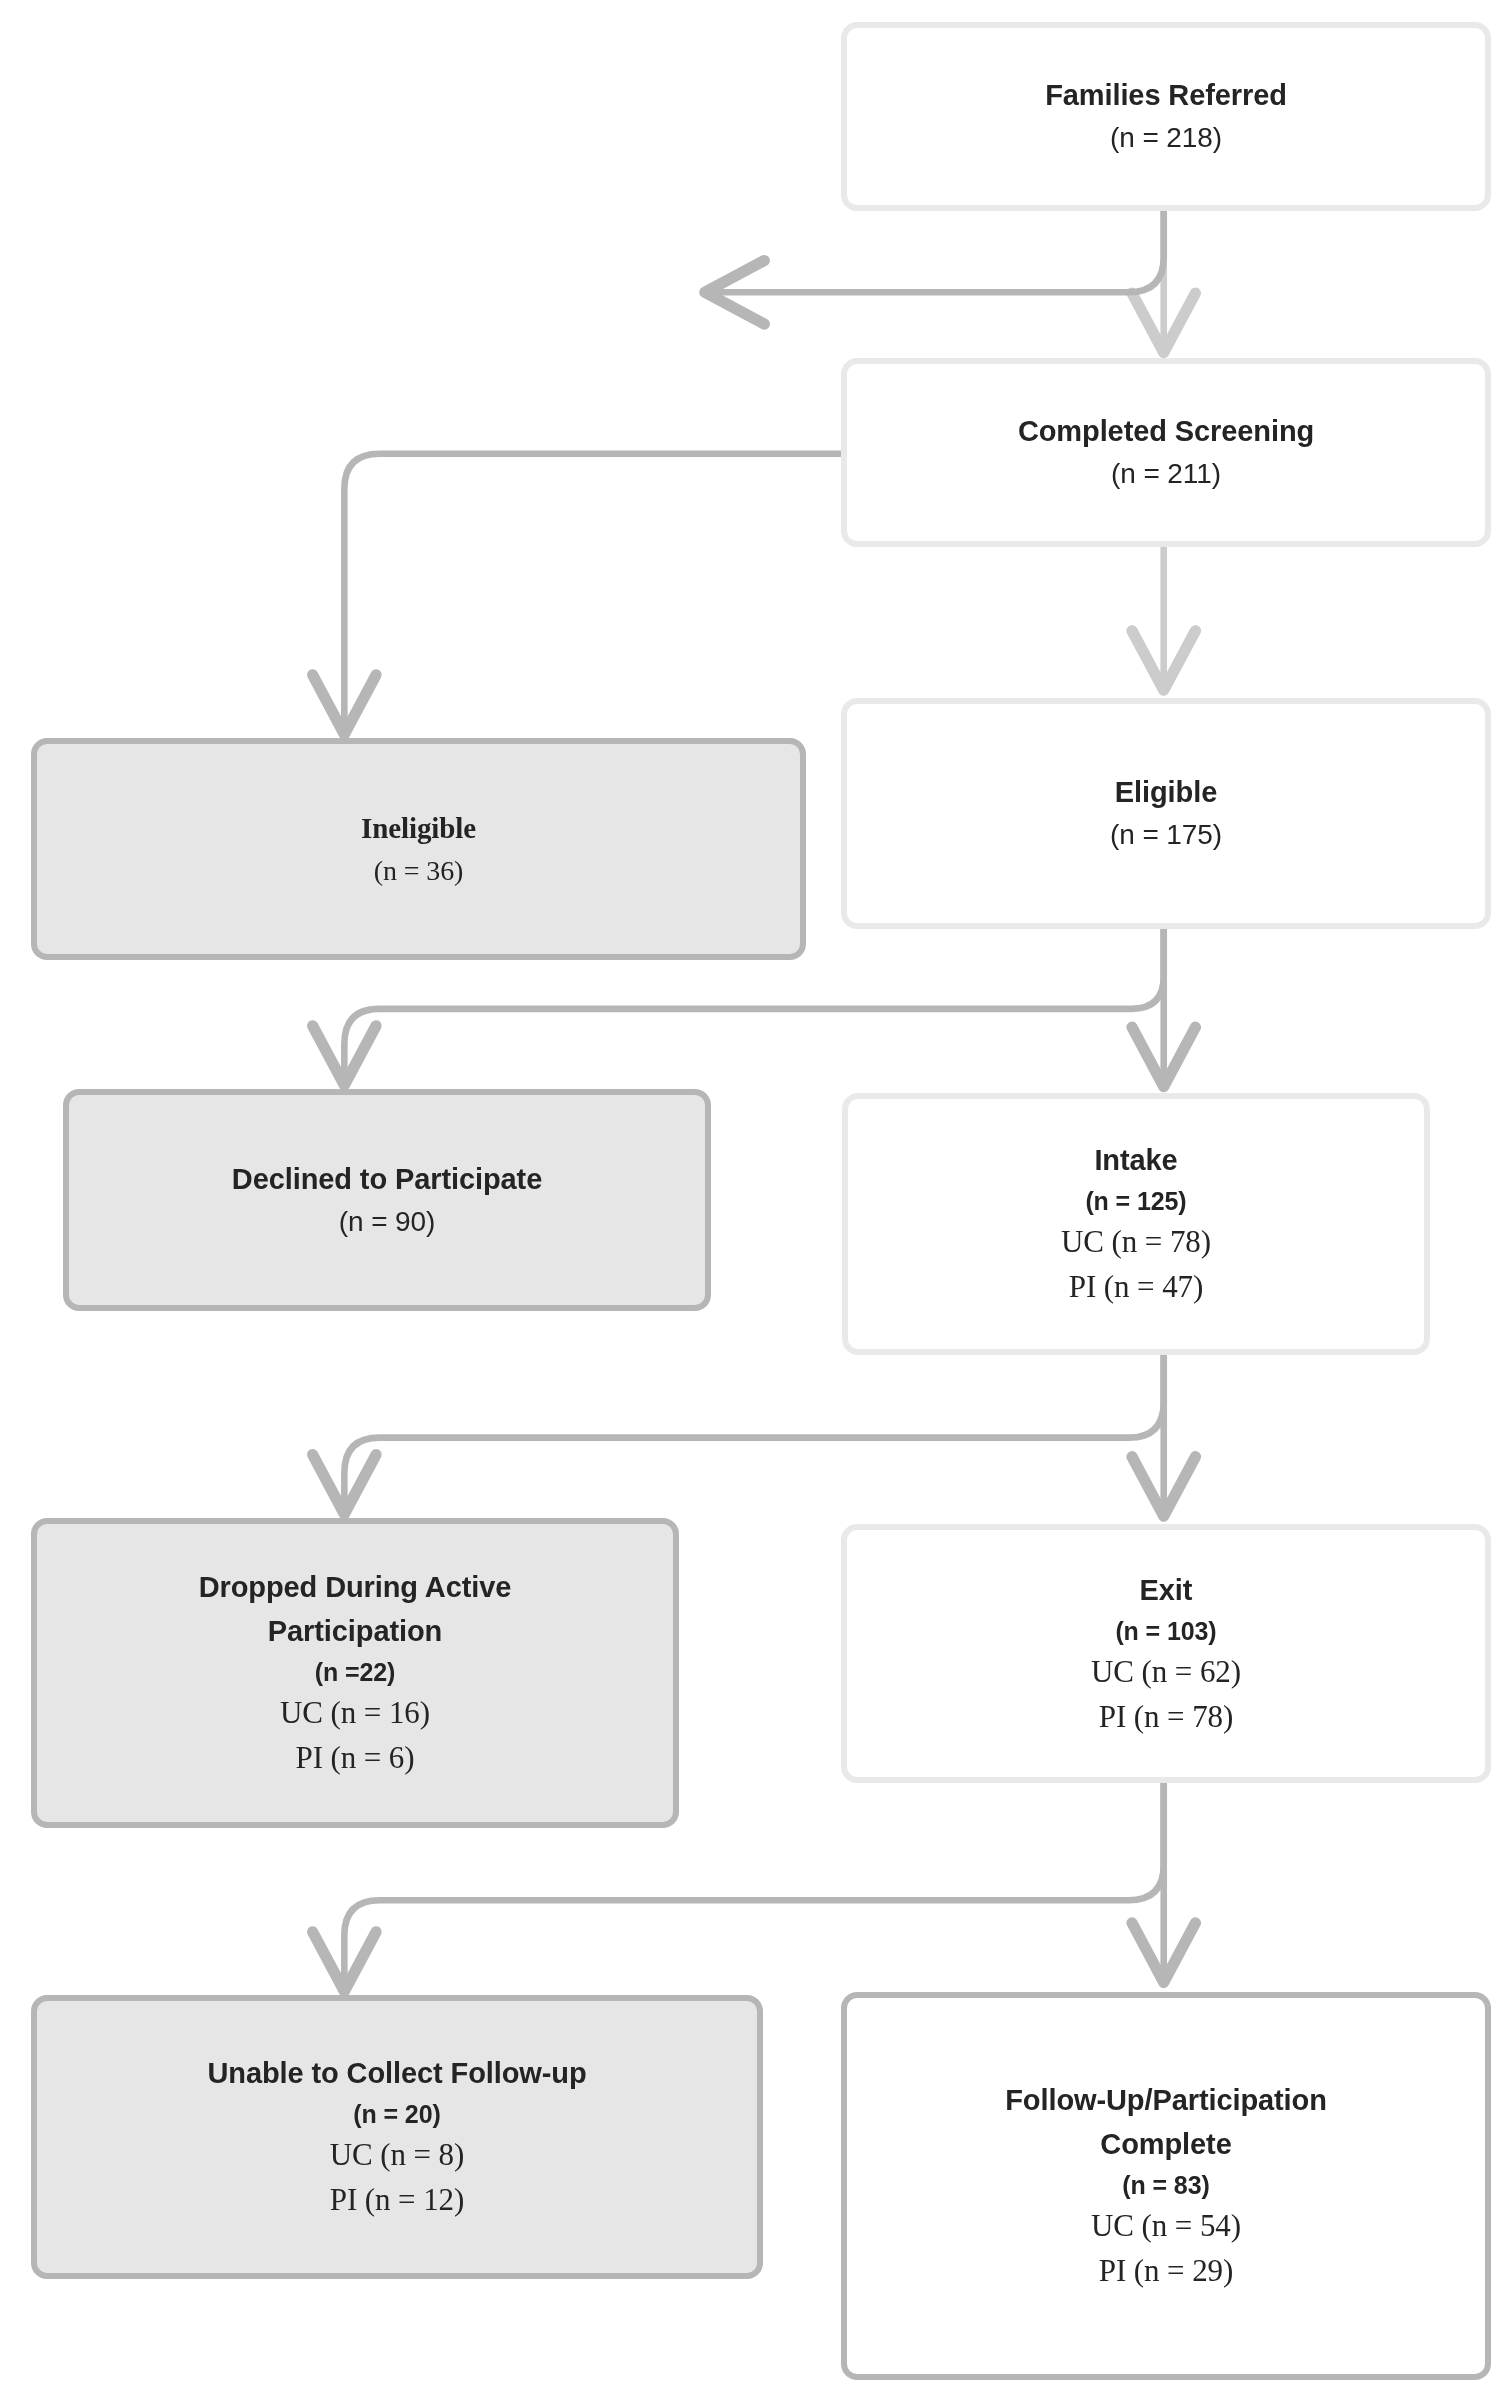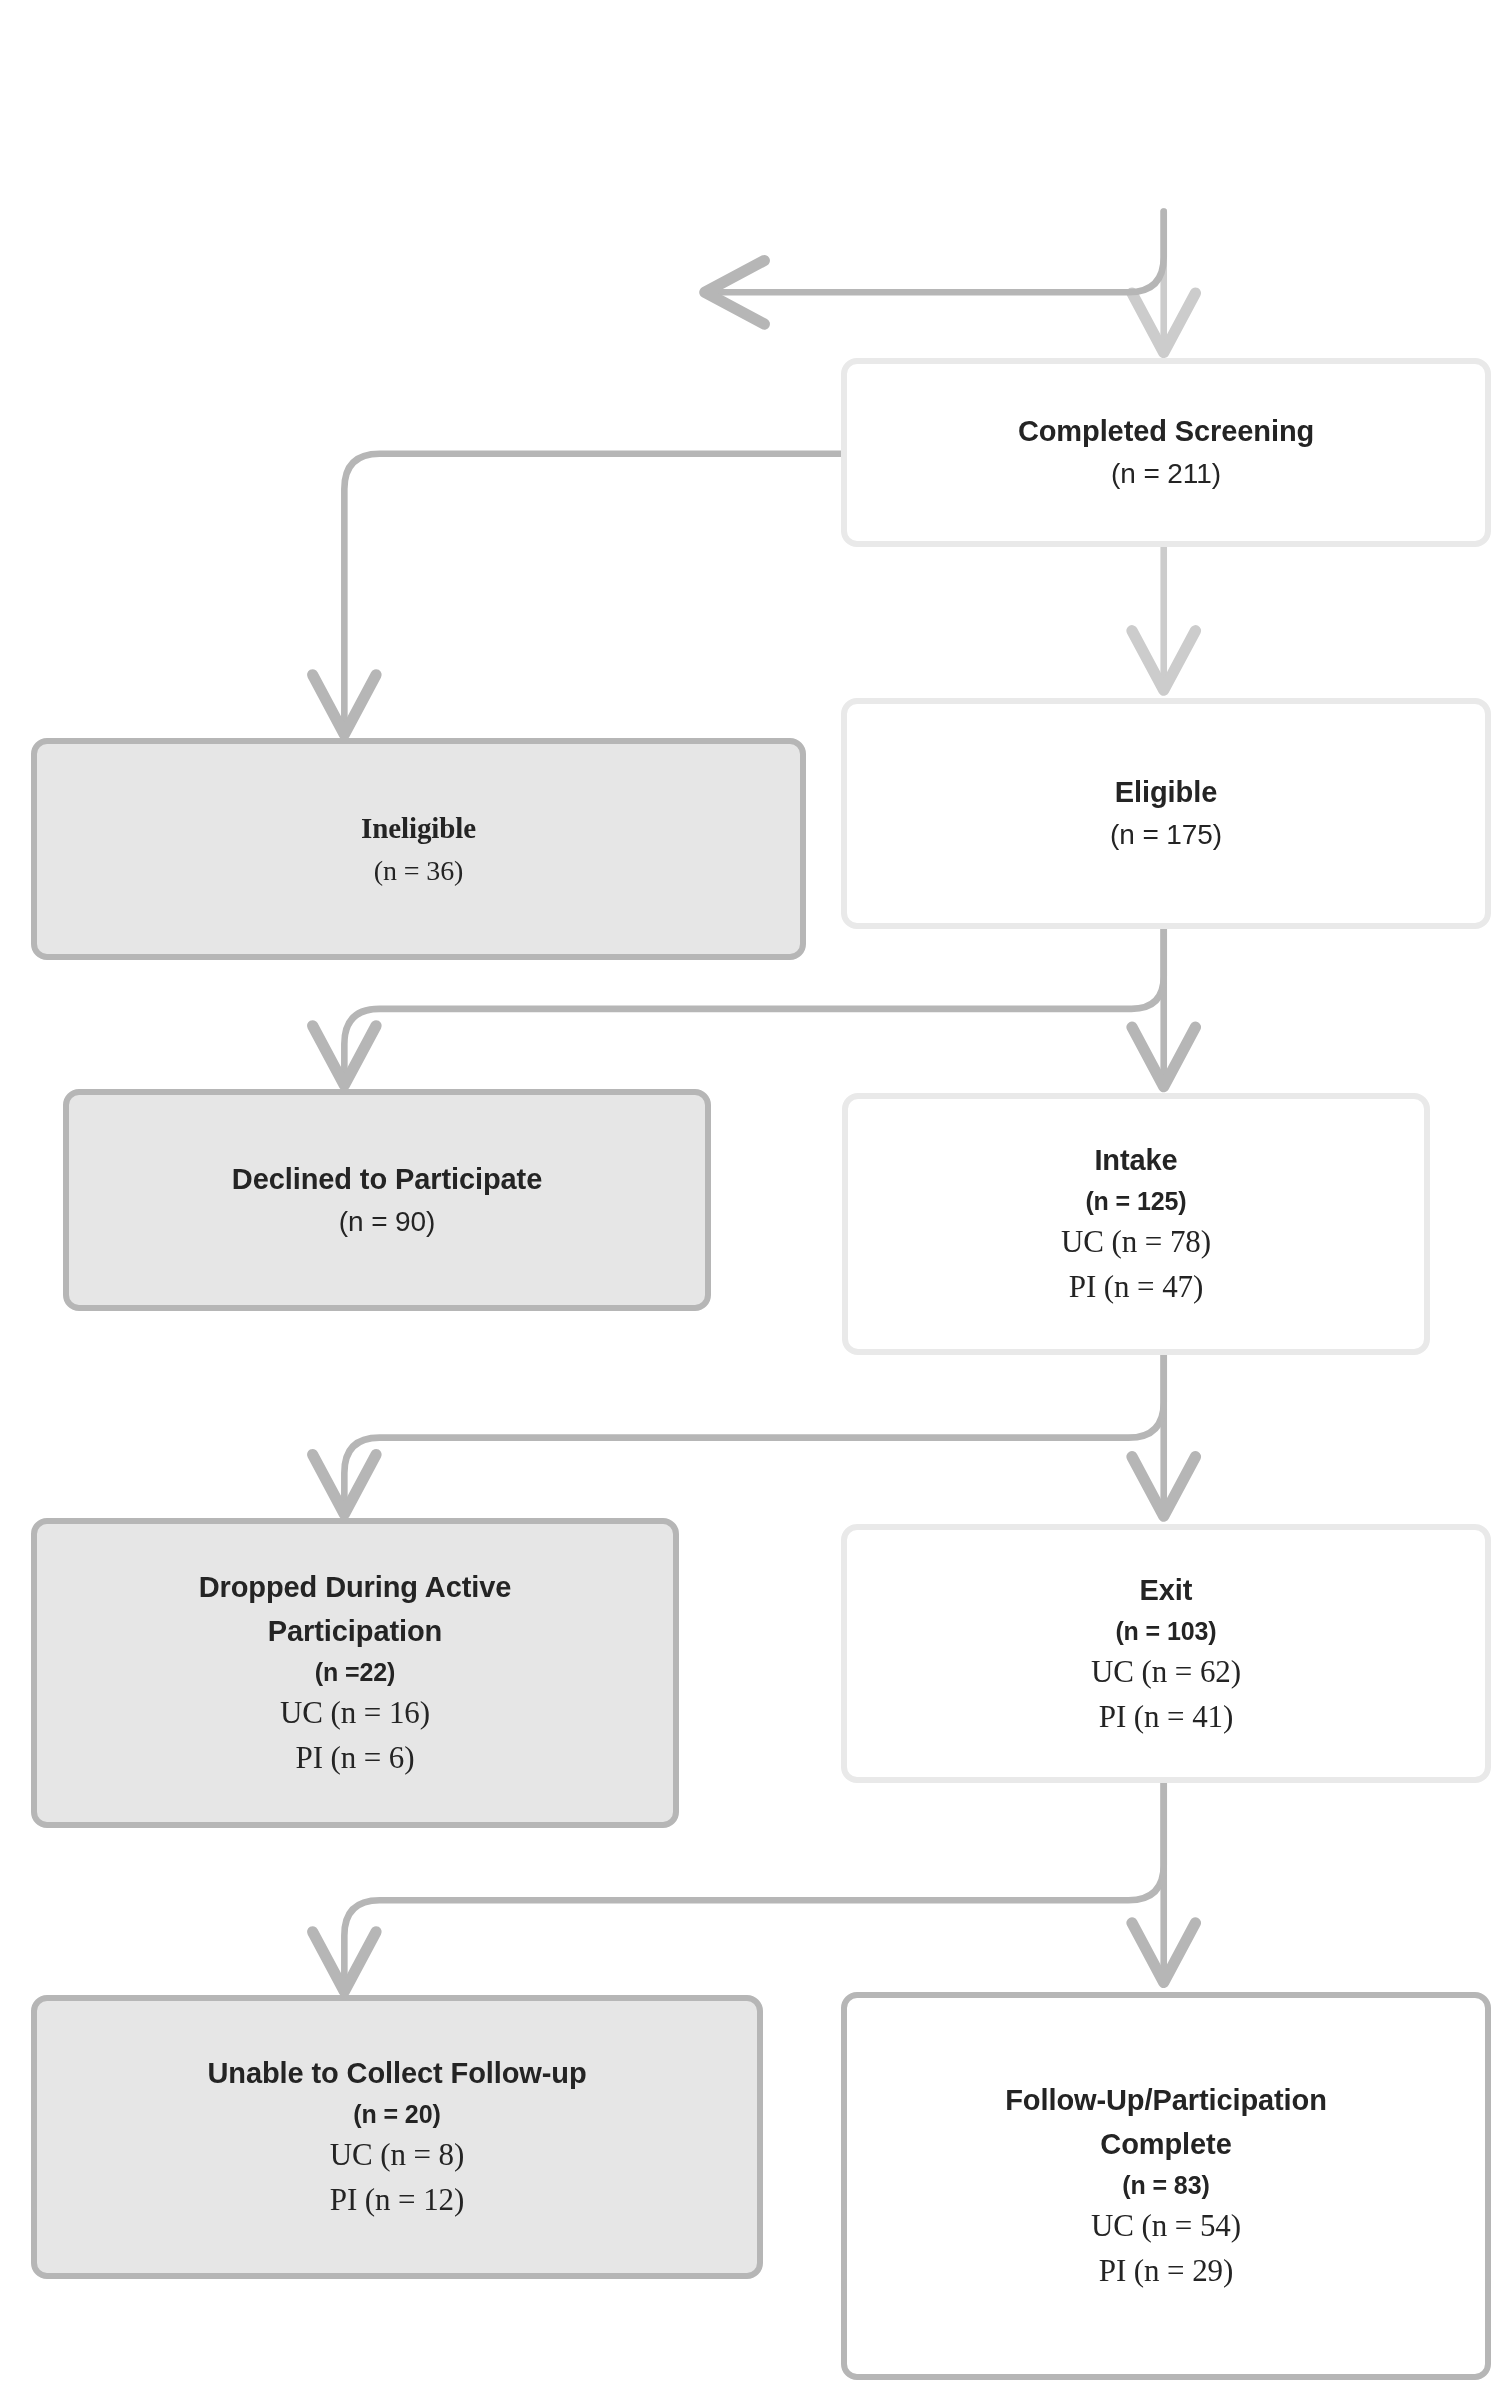--- a/index.html
+++ b/index.html
@@ -109,20 +109,24 @@
       <path d="M 1585 1845 L 1585 1910 Q 1585 1958 1537 1958 L 517 1958
                Q 469 1958 469 2006 L 469 2062" stroke="#b6b6b6" stroke-width="9" marker-end="url(#ah)"></path>
 
       <path d="M 1585 2428 L 1585 2700" stroke="#b6b6b6" stroke-width="9" marker-end="url(#ah)"></path>
 
       <path d="M 1585 2428 L 1585 2540 Q 1585 2588 1537 2588 L 517 2588
                Q 469 2588 469 2636 L 469 2712" stroke="#b6b6b6" stroke-width="9" marker-end="url(#ah)"></path>
     </g>
   </svg>
 
+  <div class="node white" style="left:841px; top:22px; width:650px; height:189px;">
+    <div class="line title">Families Referred</div>
+    <div class="line count">(n = 218)</div>
+  </div>
 
   <div class="node white" style="left:841px; top:358px; width:650px; height:189px;">
     <div class="line title">Completed Screening</div>
     <div class="line count">(n = 211)</div>
   </div>
 
   <div class="node white" style="left:841px; top:698px; width:650px; height:231px;">
     <div class="line title">Eligible</div>
     <div class="line count">(n = 175)</div>
   </div>
@@ -131,21 +135,21 @@
     <div class="line title">Intake</div>
     <div class="line count-bold">(n = 125)</div>
     <div class="line sub">UC (n = 78)</div>
     <div class="line sub">PI (n = 47)</div>
   </div>
 
   <div class="node white" style="left:841px; top:1524px; width:650px; height:259px;">
     <div class="line title">Exit</div>
     <div class="line count-bold">(n = 103)</div>
     <div class="line sub">UC (n = 62)</div>
-    <div class="line sub">PI (n = 41)</div>
+    <div class="line sub">PI (n = 78)</div>
   </div>
 
   <div class="node white" style="left:841px; top:1992px; width:650px; height:388px; border-color:#b6b6b6;">
     <div class="line title">Follow-Up/Participation</div>
     <div class="line title">Complete</div>
     <div class="line count-bold">(n = 83)</div>
     <div class="line sub">UC (n = 54)</div>
     <div class="line sub">PI (n = 29)</div>
   </div>
 

